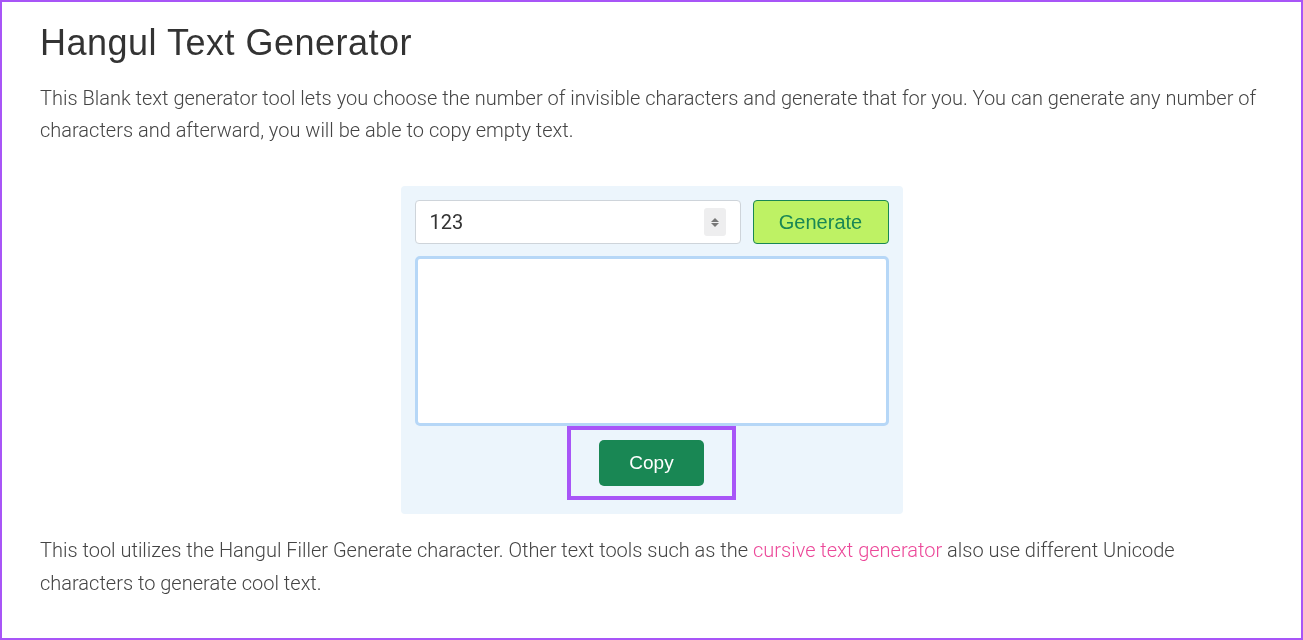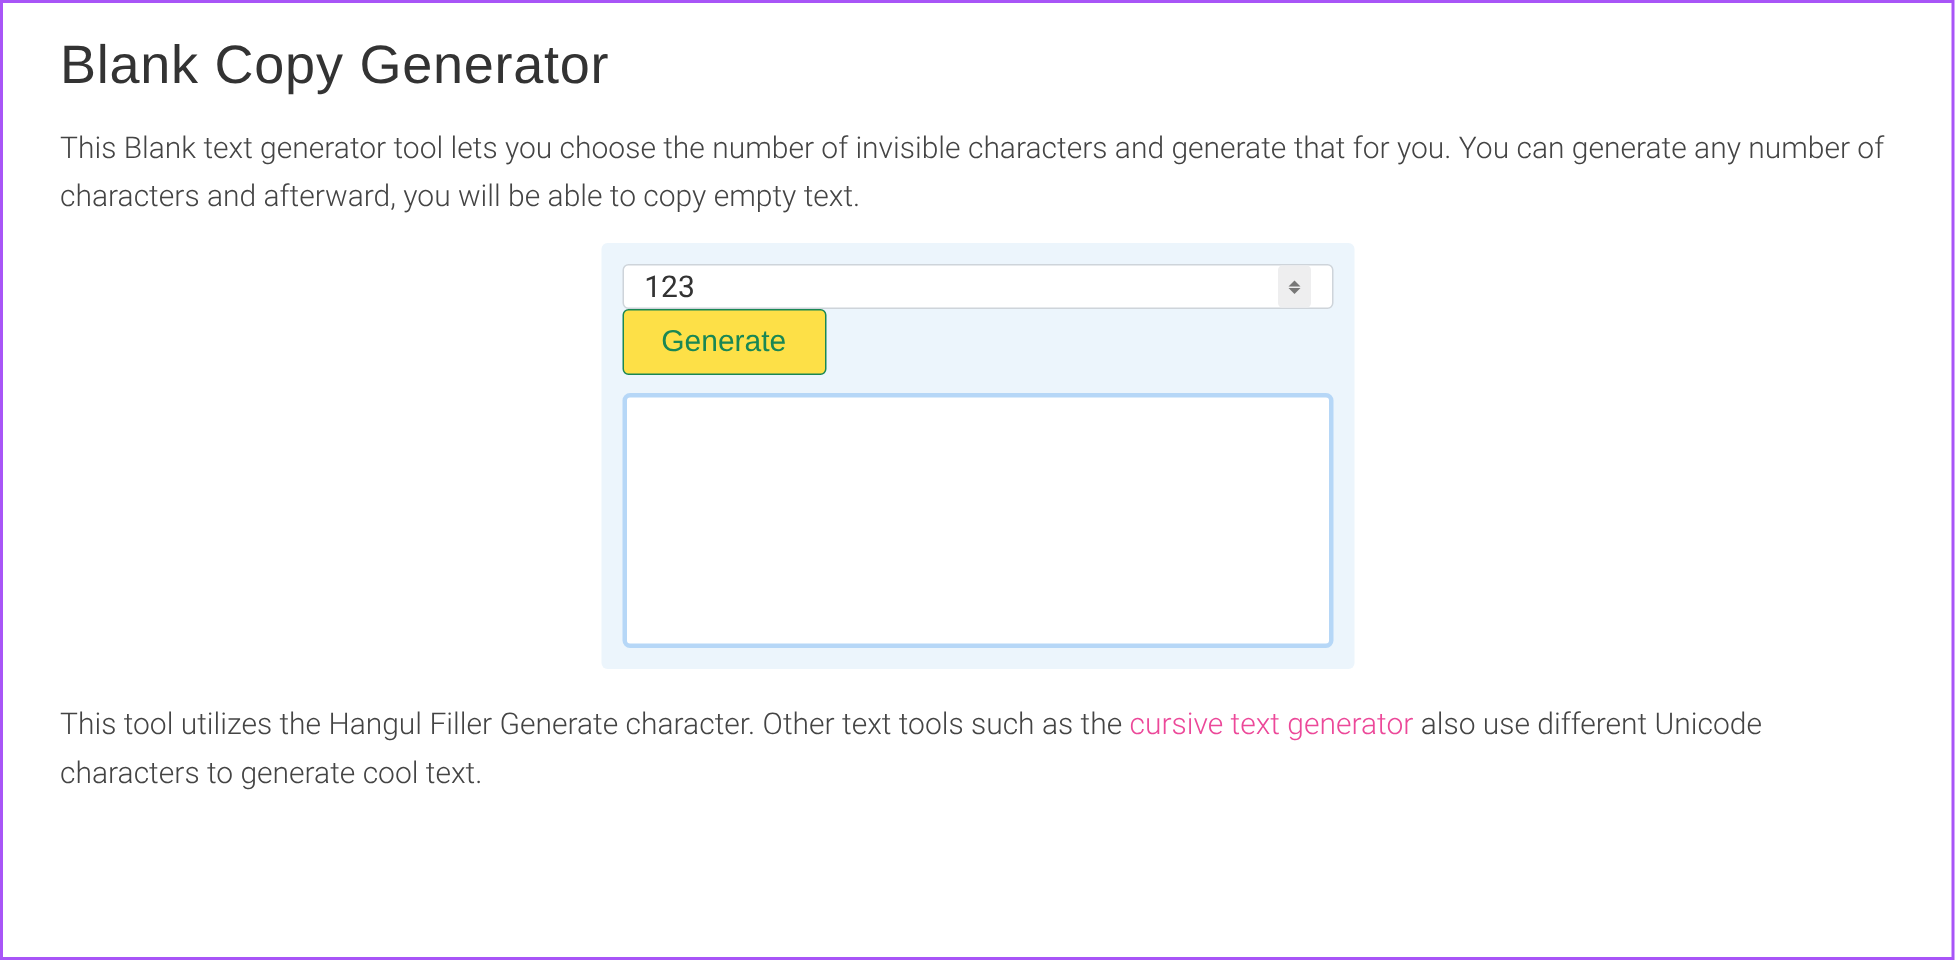--- a/index.html
+++ b/index.html
@@ -21,34 +21,34 @@
       font-weight: 300;
       color: #333;
       margin-bottom: 18px;
       letter-spacing: 0.5px;
       font-family: "Century Gothic", "Futura", "Avenir", sans-serif;
     }
     .intro {
       font-size: 20px;
       color: #444;
       line-height: 1.6;
-      margin-bottom: 16px;
+      margin-bottom: 40px;
       font-weight: 300;
     }
     .tool-panel {
       width: 502px;
       margin: 0 auto;
       background: #ecf5fc;
       border-radius: 4px;
       padding: 14px;
     }
     .tool-row {
       display: flex;
+      gap: 12px;
       margin-bottom: 12px;
-      flex-direction: column;
     }
     .number-input {
       flex: 1;
       height: 44px;
       border: 1px solid #ced4da;
       border-radius: 4px;
       background: #fff;
       font-size: 20px;
       padding: 0 14px;
       color: #333;
@@ -79,21 +79,21 @@
     }
     .stepper-up {
       border-bottom: 4px solid #777;
     }
     .stepper-down {
       border-top: 4px solid #777;
     }
     .generate-btn {
       width: 136px;
       height: 44px;
-      background: #fde047;
+      background: #bef264;
       border: 1px solid #198754;
       border-radius: 4px;
       color: #198754;
       font-size: 20px;
       cursor: pointer;
       display: flex;
       align-items: center;
       justify-content: center;
     }
     .output-area {
@@ -135,35 +135,40 @@
     }
     .link {
       color: #ec4899;
       text-decoration: none;
       cursor: pointer;
     }
   </style>
 </head>
 <body>
 
-<h1 class="heading">Blank Copy Generator</h1>
+<h1 class="heading">Hangul Text Generator</h1>
 
 <p class="intro">This Blank text generator tool lets you choose the number of invisible characters and generate that for you. You can generate any number of characters and afterward, you will be able to copy empty text.</p>
 
 <div class="tool-panel">
   <div class="tool-row">
     <div class="number-input">
       <span class="number-input-value">123</span>
       <div class="stepper">
         <div class="stepper-arrow stepper-up"></div>
         <div class="stepper-arrow stepper-down"></div>
       </div>
     </div>
     <button class="generate-btn">Generate</button>
   </div>
 
   <div class="output-area"></div>
 
+  <div class="copy-wrap">
+    <div class="copy-highlight">
+      <button class="copy-btn">Copy</button>
+    </div>
+  </div>
 </div>
 
 <p class="footer-text">
   <span>This tool utilizes the Hangul Filler Generate character. Other text tools such as the </span><a class="link">cursive text generator</a><span> also use different Unicode characters to generate cool text.</span>
 </p>
 
 </body></html>

